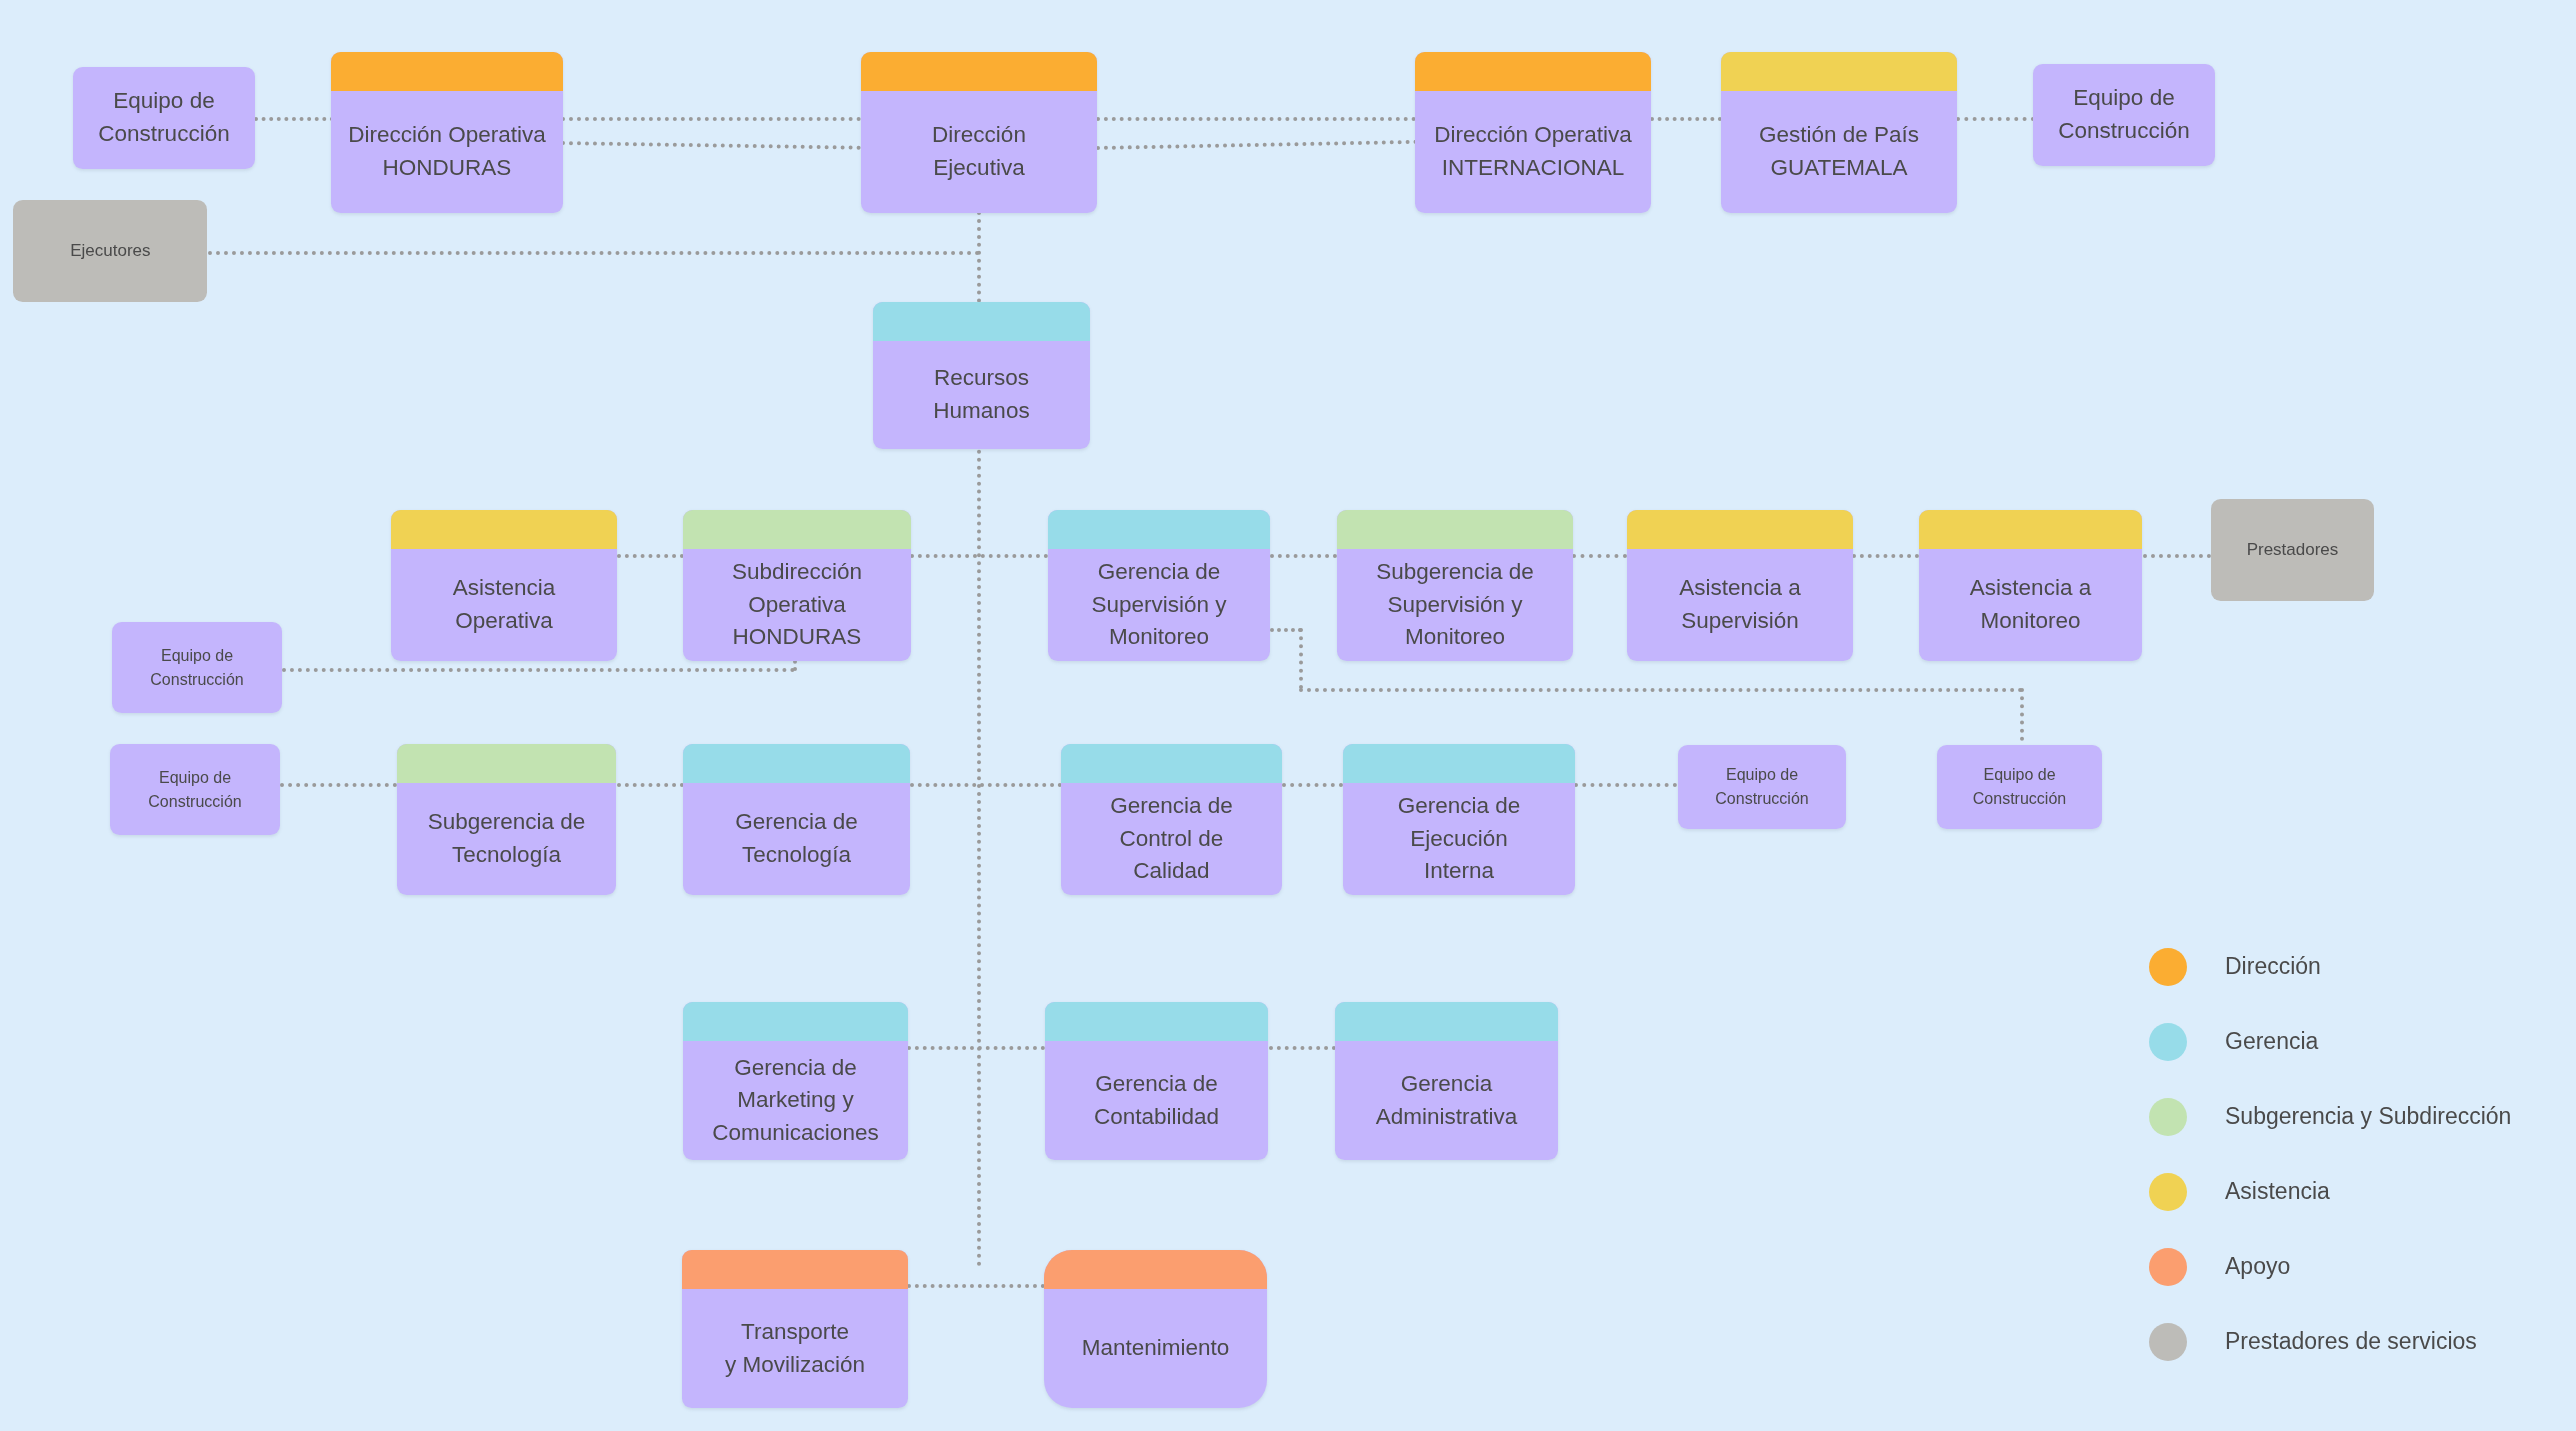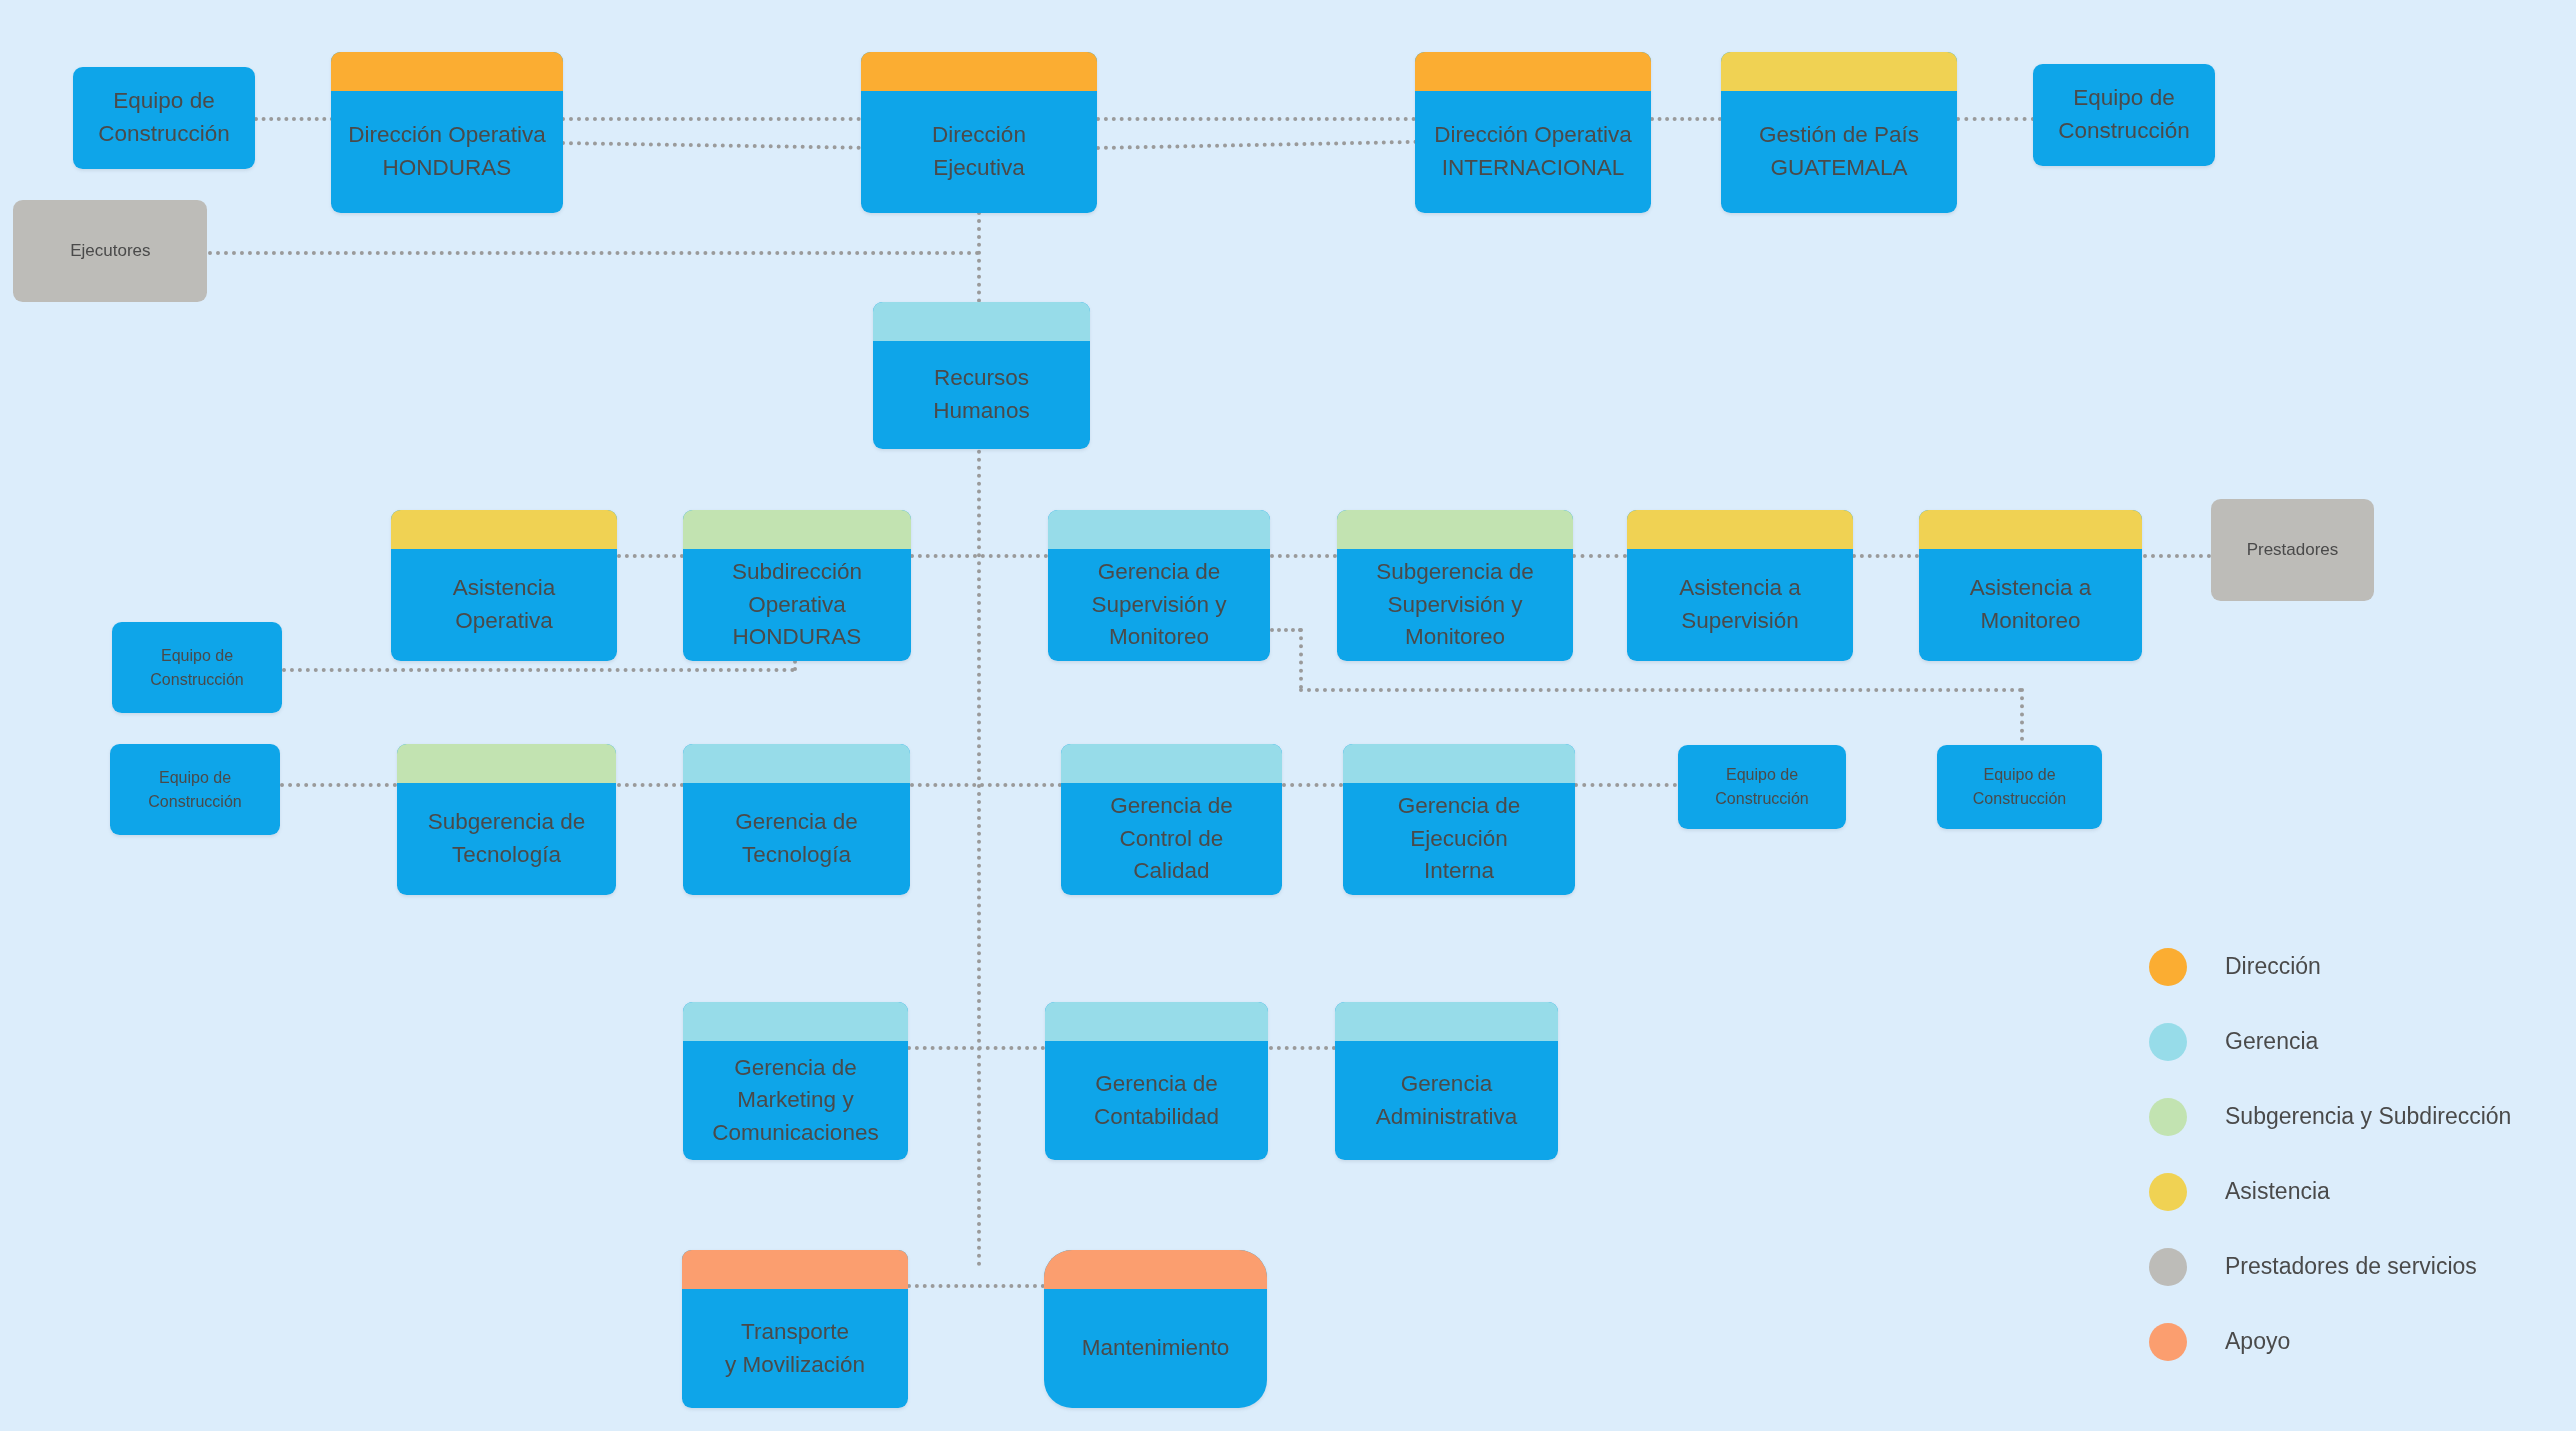--- a/index.html
+++ b/index.html
@@ -31,21 +31,21 @@
   }
   .conn.v {
     width: 0;
     border-left: 4.2px dotted #9A9A9A;
   }
 
   
   .node {
     position: absolute;
     z-index: 3;
-    background: #0ea5e9;
+    background: #c4b5fd;
     border-radius: 9.7px;
     box-shadow: 0 1.2px 3px rgba(120,140,160,.18);
     overflow: hidden;
     display: flex;
     flex-direction: column;
   }
   .node .cap {
     width: 100%;
     flex: 0 0 auto;
   }
@@ -322,23 +322,23 @@
     </div>
     <div class="legend-row">
       <span class="legend-swatch" style="background:#C2E3B1;"></span>
       <span class="legend-label">Subgerencia y Subdirección</span>
     </div>
     <div class="legend-row">
       <span class="legend-swatch" style="background:#F0D253;"></span>
       <span class="legend-label">Asistencia</span>
     </div>
     <div class="legend-row">
+      <span class="legend-swatch" style="background:#FB9E6F;"></span>
+      <span class="legend-label"> Apoyo</span>
+    </div>
+    <div class="legend-row">
       <span class="legend-swatch" style="background:#BDBCB8;"></span>
       <span class="legend-label">Prestadores de servicios</span>
     </div>
-    <div class="legend-row">
-      <span class="legend-swatch" style="background:#FB9E6F;"></span>
-      <span class="legend-label"> Apoyo</span>
-    </div>
   </div>
 
 </div>
 
 
 </body></html>

